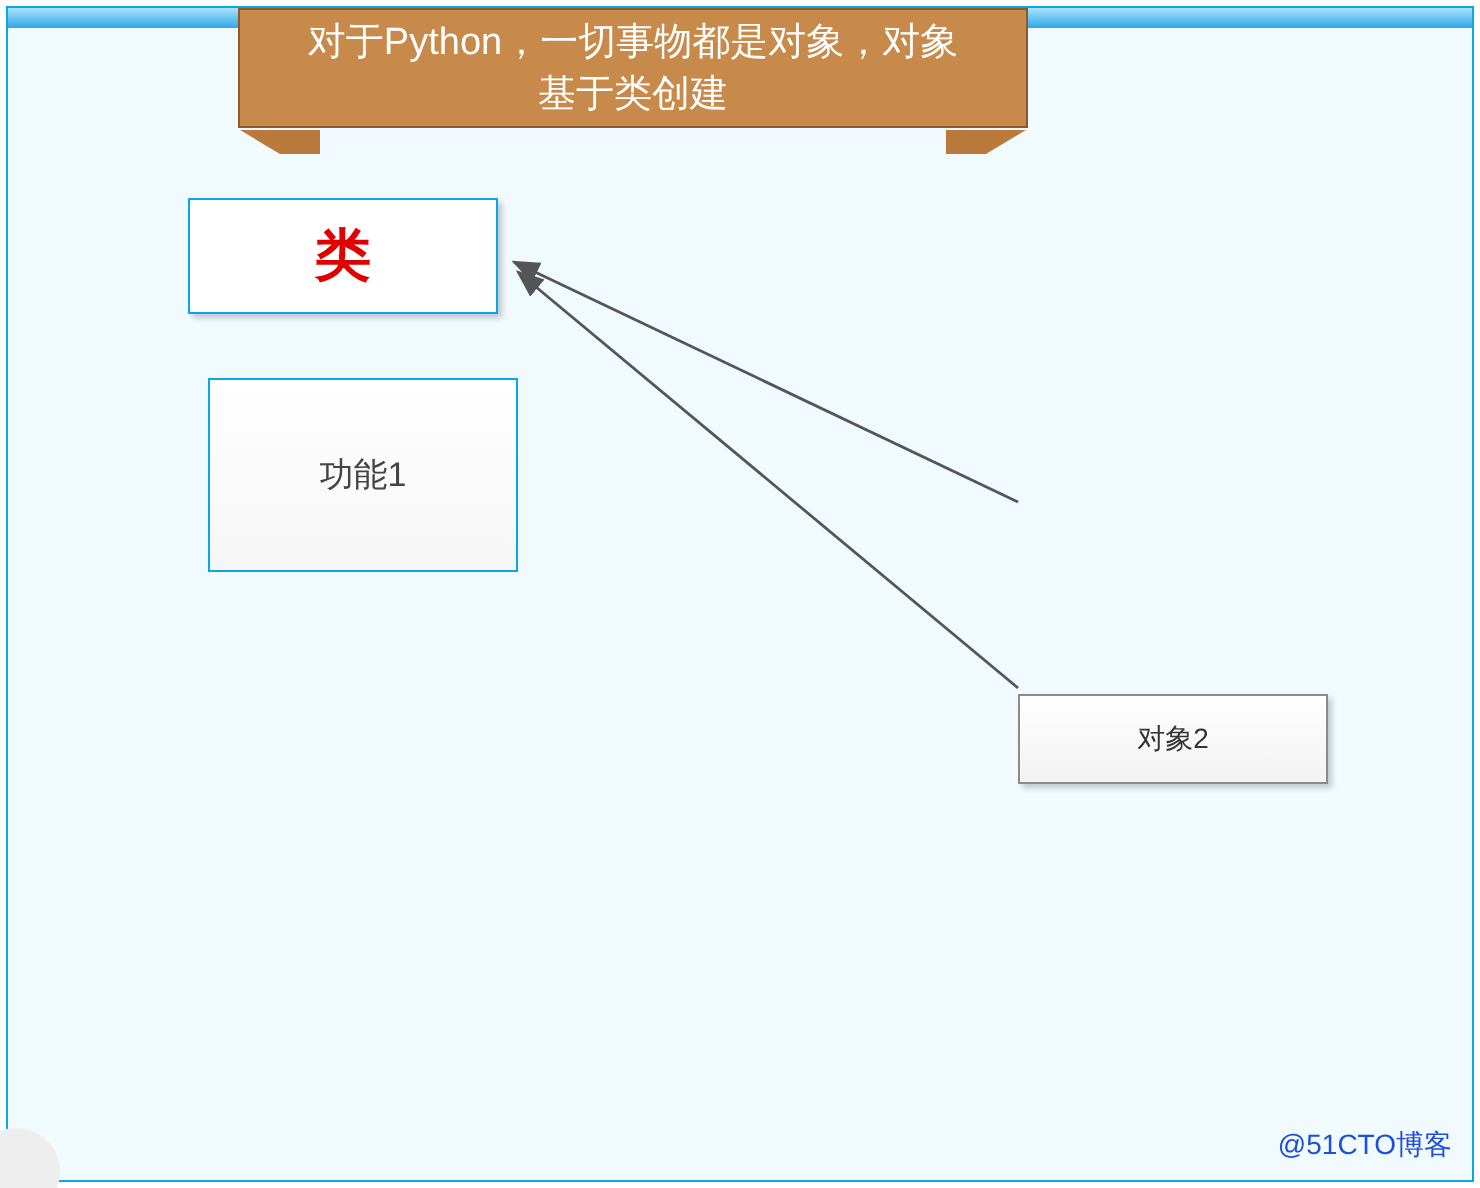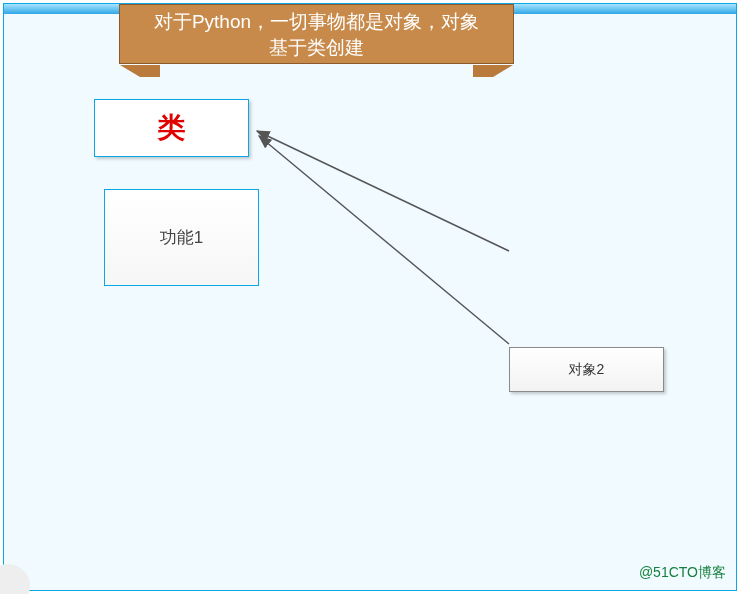--- a/index.html
+++ b/index.html
@@ -89,21 +89,21 @@
   svg.arrows {
     position: absolute;
     left: 0; top: 0;
     width: 734px; height: 588px;
     pointer-events: none;
   }
   .watermark {
     position: absolute;
     right: 10px; bottom: 8px;
     font-size: 14px;
-    color: #15803d;
+    color: #1d4ed8;
     font-style: normal;
   }
   .dot {
     position: absolute;
     left: 0; bottom: 0;
     width: 44px; height: 44px;
     background: #eeeeee;
     border-radius: 50%;
     transform: translate(-18px, 18px);
   }

